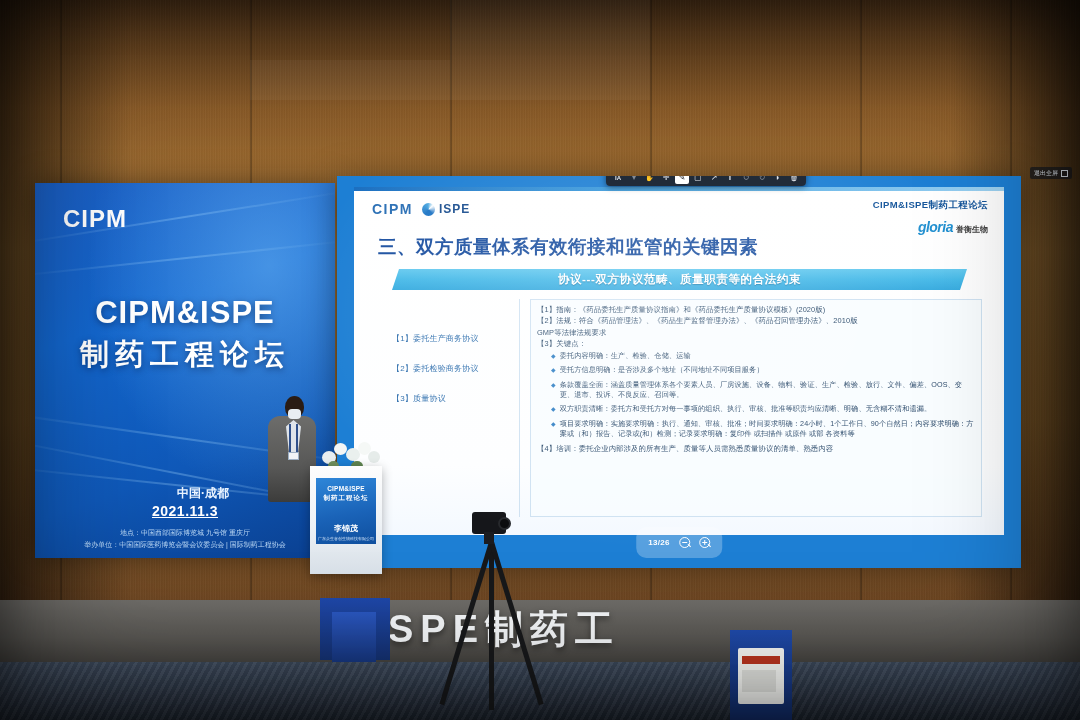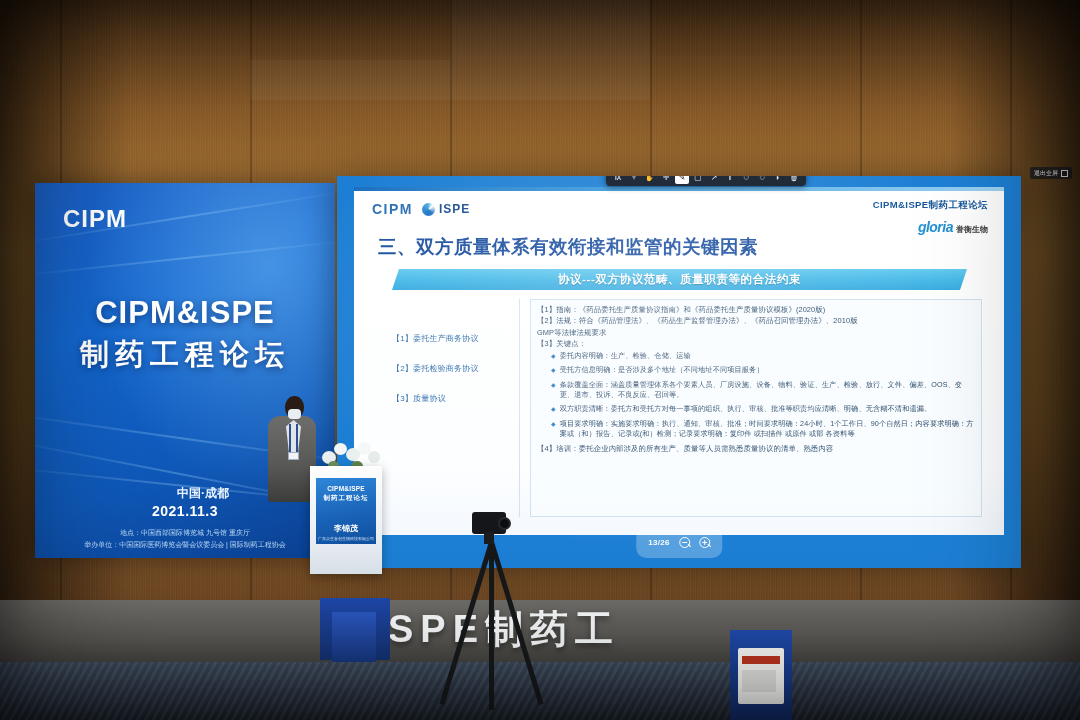--- a/index.html
+++ b/index.html
@@ -40,21 +40,21 @@
     position:absolute; left:0; right:0; top:112px; text-align:center;
     color:#fff; font-size:31px; font-weight:bold; letter-spacing:1px;
     text-shadow:0 2px 6px rgba(0,20,60,.5);
   }
   .banner-title2 {
     position:absolute; left:0; right:0; top:152px; text-align:center;
     color:#fff; font-size:29px; font-weight:bold; letter-spacing:6px;
     text-shadow:0 2px 6px rgba(0,20,60,.5);
   }
   .banner-city { position:absolute; left:0; right:0; top:302px; text-align:center; color:#eaf4ff; font-size:12px; font-weight:bold;margin-left:36px; }
-  .banner-date { position:absolute; left:0; right:0; top:320px; text-align:center; color:#ffffff; font-size:14px; font-weight:bold; letter-spacing:.5px; }
+  .banner-date { position:absolute; left:0; right:0; top:320px; text-align:center; color:#ffffff; font-size:14px; font-weight:bold; letter-spacing:.5px;text-decoration:underline; }
   .banner-venue { position:absolute; left:0; right:0; top:345px; text-align:center; color:#bcd9f5; font-size:7px; }
   .banner-org { position:absolute; left:0; right:0; top:357px; text-align:center; color:#bcd9f5; font-size:7px; }
 
   
   .screen {
     position:absolute; left:337px; top:176px; width:684px; height:392px;
     background:#1d7fd4;
     box-shadow:0 0 30px rgba(0,0,0,.4);
     overflow:hidden;
   }

